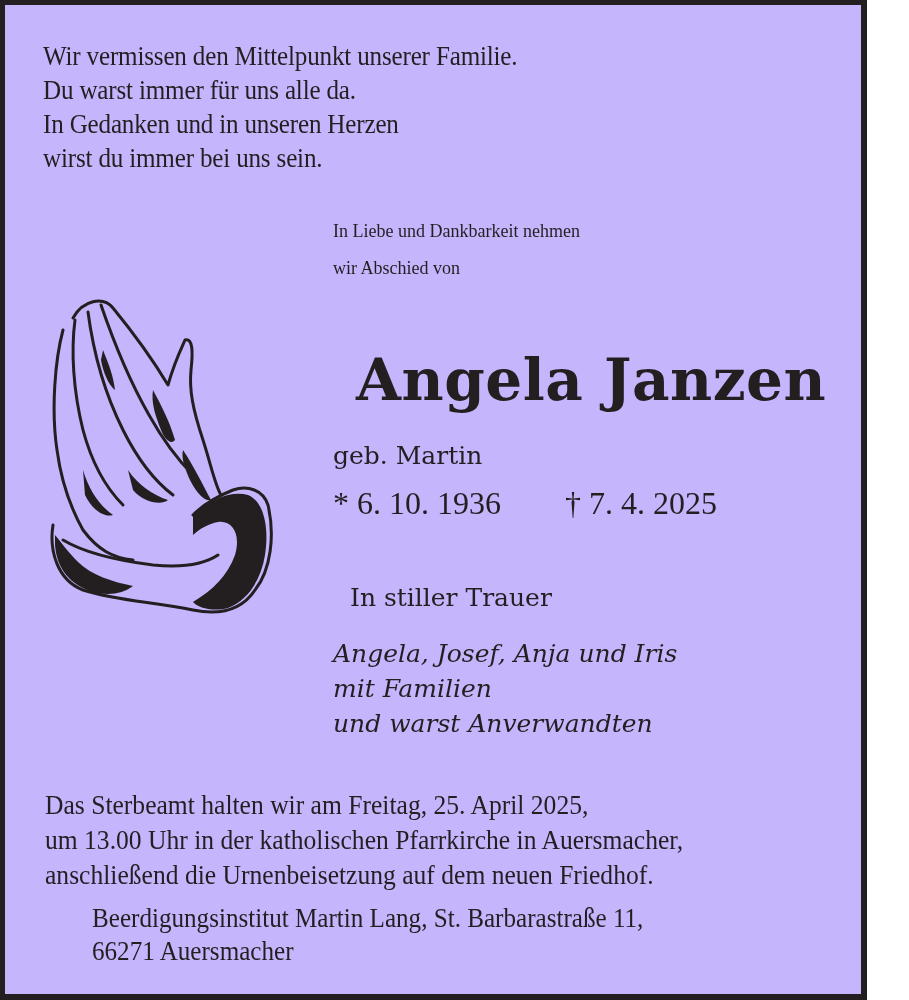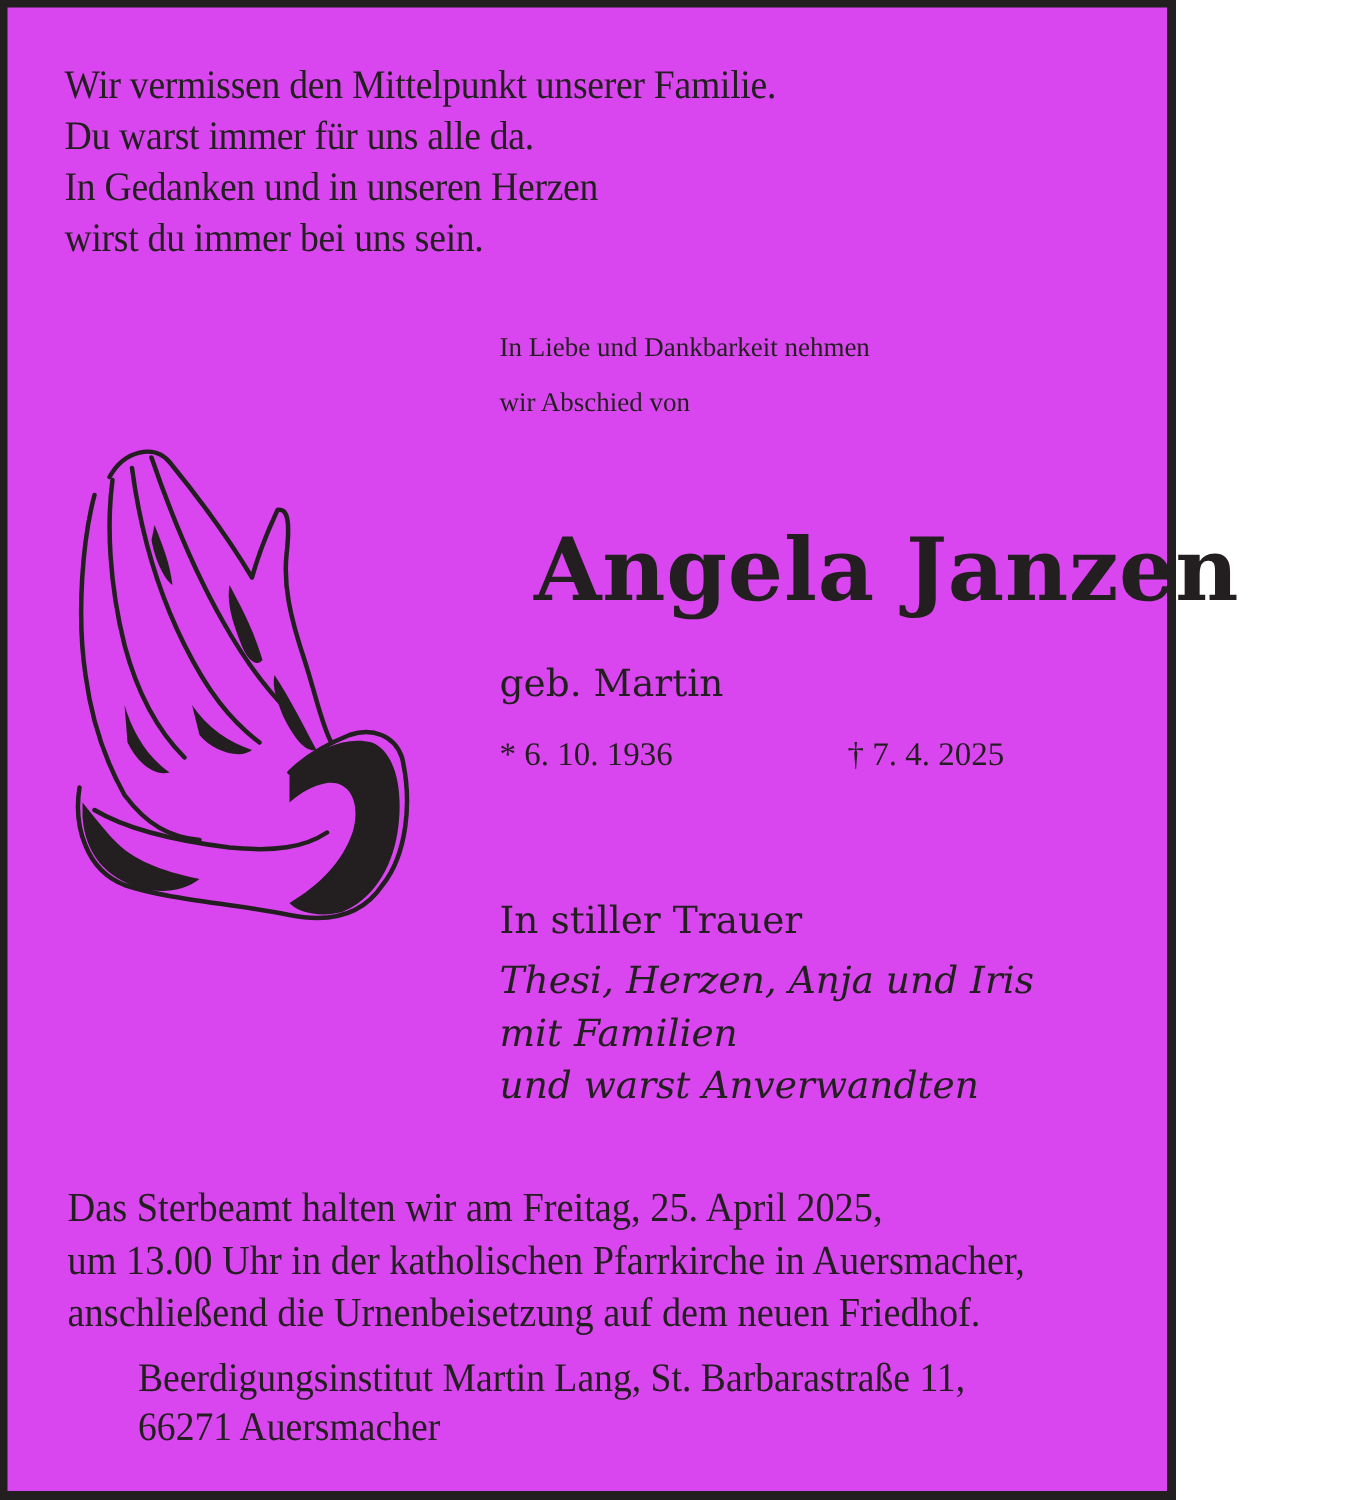--- a/index.html
+++ b/index.html
@@ -1,26 +1,26 @@
 <!DOCTYPE html>
 <html><head>
 <meta charset="utf-8">
 <style>
   html, body { margin:0; padding:0; background:#ffffff; }
   body { width:909px; height:1000px; position:relative; overflow:hidden; font-family:"DejaVu Serif", serif; color:#231f20; }
-  .frame { position:absolute; left:0; top:0; width:784px; height:1000px; box-sizing:border-box; border:5px solid #231f20; border-right-width:6px; border-bottom-width:6px; background:#d946ef; }
+  .frame { position:absolute; left:0; top:0; width:867px; height:1000px; box-sizing:border-box; border:5px solid #231f20; border-right-width:6px; border-bottom-width:6px; background:#c4b5fd; }
   .abs { position:absolute; white-space:nowrap; }
   .motto { left:38px; top:34px; font-family:"Liberation Serif", serif; font-size:27px; line-height:34px; letter-spacing:-0.2px; }
   .motto div { transform:scaleX(0.93); transform-origin:left; }
   .intro { left:328px; top:208px; font-family:Liberation Serif, serif; font-size:18px; line-height:37px; }
   .name { left:327px; top:340px; font-family:"DejaVu Serif", serif; font-weight:bold; font-size:58px; line-height:70px; letter-spacing:0.5px;margin-left:24px; }
   .maiden { left:328px; top:433px; font-size:25px; line-height:36px; }
-  .dates { left:328px; top:478px; font-family:"Liberation Serif", serif; font-size:22px; line-height:40px; }
+  .dates { left:328px; top:478px; font-family:"Liberation Serif", serif; font-size:32px; line-height:40px; }
   .dates .death { position:absolute; left:232px; top:0; }
-  .mourn { left:328px; top:575px; font-size:25px; line-height:36px;margin-top:16px; }
+  .mourn { left:345px; top:575px; font-size:25px; line-height:36px; }
   .family { left:328px; top:631px; font-family:"DejaVu Serif", serif; font-style:italic; font-size:25px; line-height:35px; }
   .service { left:40px; top:782px; font-family:"Liberation Serif", serif; font-size:27.5px; line-height:35px; }
   .service div, .undertaker div { transform:scaleX(0.93); transform-origin:left; }
   .undertaker { left:40px; top:897px; font-family:"Liberation Serif", serif; font-size:27px; line-height:33px;margin-left:47px; }
   .hands { position:absolute; left:38px; top:285px; width:232px; height:330px; }
 </style>
 </head>
 <body>
 
 <div class="frame">
@@ -63,21 +63,21 @@
 
   <div class="abs name">Angela Janzen</div>
   <div class="abs maiden">geb. Martin</div>
   <div class="abs dates">
     <span>* 6. 10. 1936</span>
     <span class="death">† 7. 4. 2025</span>
   </div>
 
   <div class="abs mourn">In stiller Trauer</div>
   <div class="abs family">
-    <div>Thesi, Herzen, Anja und Iris</div>
+    <div>Angela, Josef, Anja und Iris</div>
     <div>mit Familien</div>
     <div>und warst Anverwandten</div>
   </div>
 
   <div class="abs service">
     <div>Das Sterbeamt halten wir am Freitag, 25. April 2025,</div>
     <div>um 13.00 Uhr in der katholischen Pfarrkirche in Auersmacher,</div>
     <div>anschließend die Urnenbeisetzung auf dem neuen Friedhof.</div>
   </div>
 

